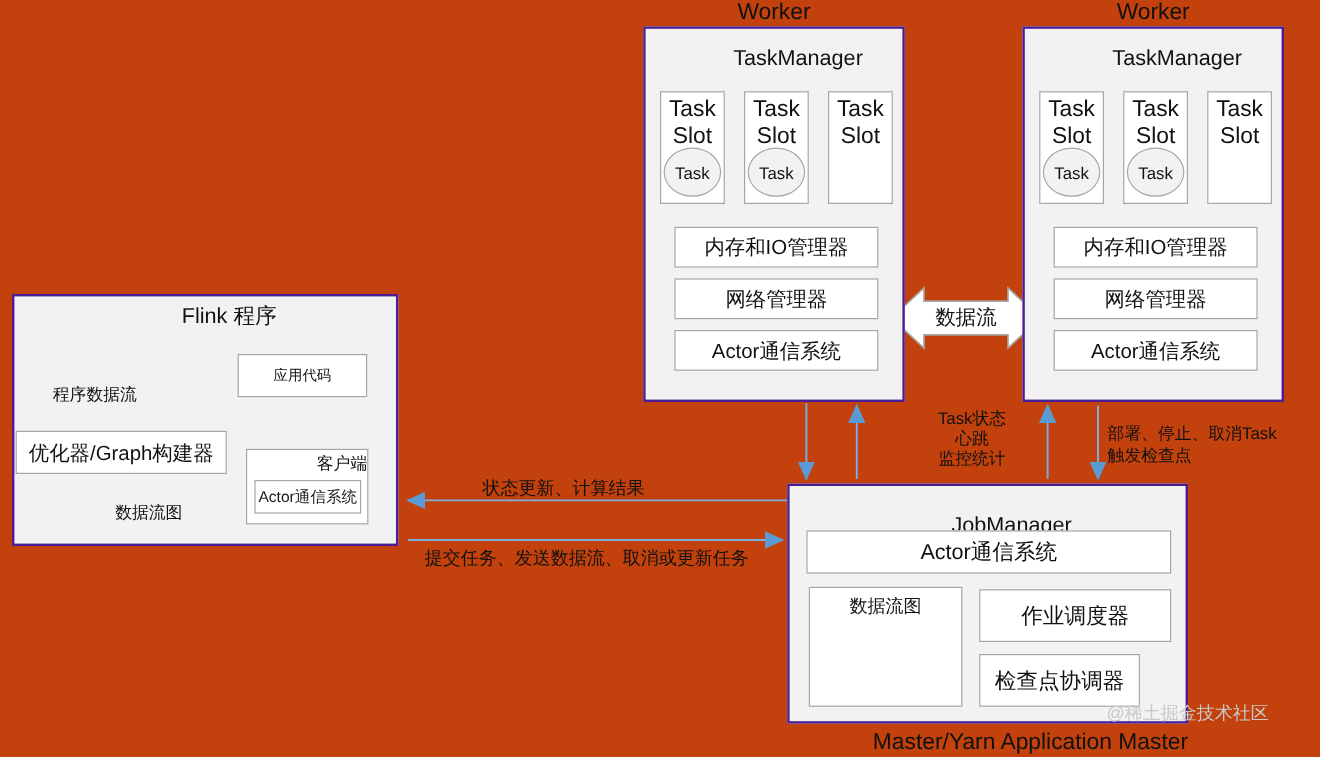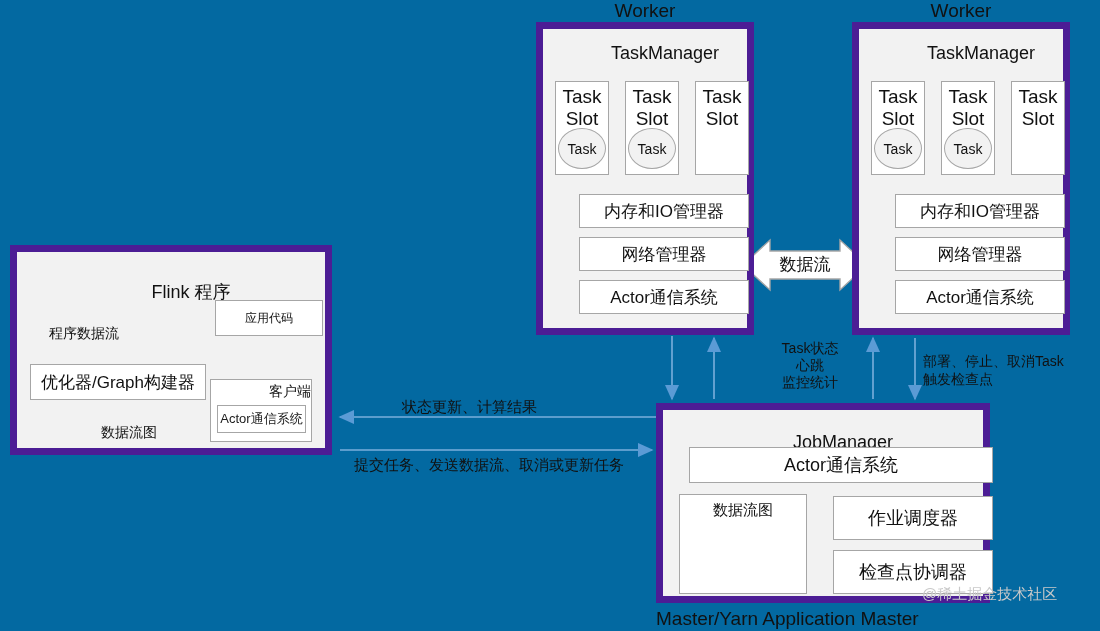--- a/index.html
+++ b/index.html
@@ -8,29 +8,29 @@
     background: #ffffff;
   }
   body {
     font-family: "Liberation Sans", "DejaVu Sans", sans-serif;
     color: #1a1a1a;
   }
   #canvas {
     position: relative;
     width: 1100px;
     height: 631px;
-    background: #0369a1;
+    background: #c2410c;
     overflow: hidden;
   }
   .abs { position: absolute; }
 
   
   .panel-gray {
     background: #f2f2f2;
-    border: 7px solid #4c1d95;
+    border: 2px solid #4c1d95;
     box-sizing: border-box;
     padding-left: 40px;
   }
   .panel-white {
     background: #ffffff;
     border: 1px solid #a6a6a6;
     box-sizing: border-box;
   }
   .center-txt {
     display: flex;
@@ -91,21 +91,20 @@
     position: absolute;
     background: #ffffff;
     border: 1px solid #a6a6a6;
     box-sizing: border-box;
     display: flex;
     align-items: center;
     justify-content: center;
     font-size: 17px;
     color: #111;
     white-space: nowrap;
-    margin-left: 12px;
   }
 
   .lbl {
     position: absolute;
     font-size: 14px;
     color: #111;
     white-space: nowrap;
   }
   .lbl-15 { font-size: 15px; }
   .lbl-center { text-align: center; }
@@ -246,21 +245,21 @@
     </div>
 
     <div class="inner-box" style="left:24px; top:165px; width:170px; height:34px;">内存和IO管理器</div>
     <div class="inner-box" style="left:24px; top:208px; width:170px; height:34px;">网络管理器</div>
     <div class="inner-box" style="left:24px; top:251px; width:170px; height:34px;">Actor通信系统</div>
   </div>
 
   <div class="abs" style="left:770px; top:253px; width:70px; text-align:center; font-size:17px; color:#111;">数据流</div>
 
   <div class="abs panel-gray" style="left:10px; top:245px; width:322px; height:210px;">
-    <div class="sect-title" style="margin-top:28px;">Flink 程序</div>
+    <div class="sect-title" style="margin-top:4px;">Flink 程序</div>
 
     <div class="inner-box" style="left:186px; top:48px; width:108px; height:36px; font-size:12px;">应用代码</div>
 
     <div class="inner-box" style="left:1px; top:112px; width:176px; height:36px; font-size:17px;">优化器/Graph构建器</div>
 
     <div class="abs lbl" style="left:32px; top:73px;text-align:right;">程序数据流</div>
 
     <div class="abs lbl" style="left:84px; top:172px;">数据流图</div>
 
     <div class="abs panel-white" style="left:193px; top:127px; width:102px; height:63px;">
@@ -286,20 +285,20 @@
   <div class="abs panel-gray" style="left:656px; top:403px; width:334px; height:200px;">
     <div class="sect-title" style="margin-top:22px;">JobManager</div>
 
     <div class="inner-box" style="left:14px; top:37px; width:304px; height:36px; font-size:18px;">Actor通信系统</div>
 
     <div class="abs panel-white" style="left:16px; top:84px; width:128px; height:100px;">
       <div class="abs" style="left:0; top:6px; width:126px; text-align:center; font-size:15px; color:#111;">数据流图</div>
     </div>
 
     <div class="inner-box" style="left:158px; top:86px; width:160px; height:44px; font-size:18px;">作业调度器</div>
-    <div class="inner-box" style="left:158px; top:140px; width:160px; height:44px; font-size:18px;">检查点协调器</div>
-  </div>
-
-  <div class="bottom-cap" style="left:656px; top:608px; width:334px; text-align:left;">Master/Yarn Application Master</div>
+    <div class="inner-box" style="left:158px; top:140px; width:134px; height:44px; font-size:18px;">检查点协调器</div>
+  </div>
+
+  <div class="bottom-cap" style="left:656px; top:608px; width:334px; text-align:right;">Master/Yarn Application Master</div>
 
   <div class="watermark" style="left:922px; top:585px;">@稀土掘金技术社区</div>
 
 </div>
 
 </body></html>

